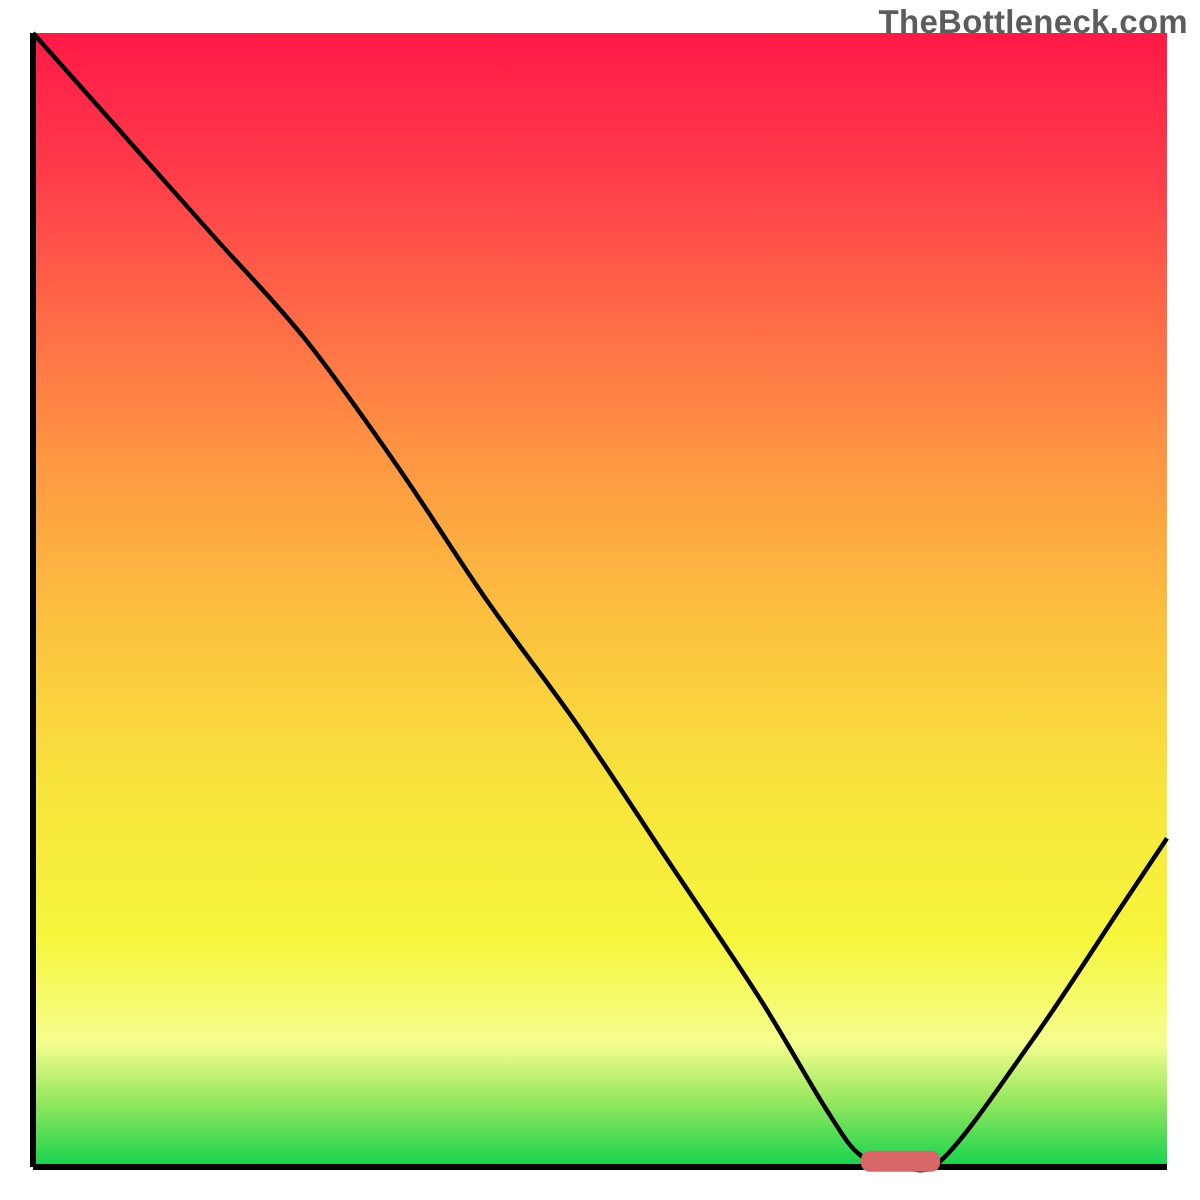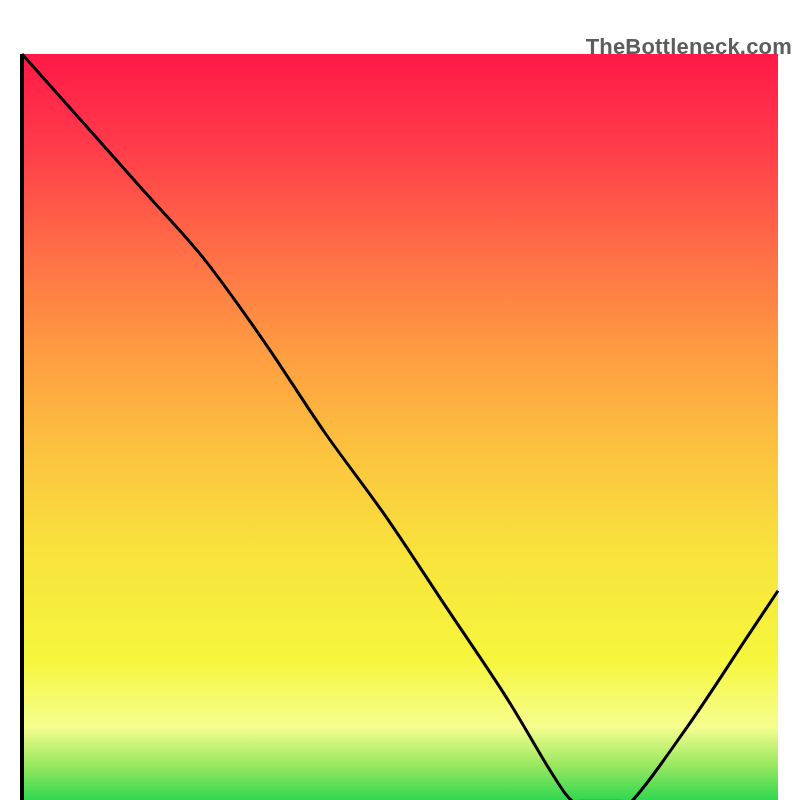--- a/index.html
+++ b/index.html
@@ -7,21 +7,20 @@
     padding: 0;
     width: 800px;
     height: 800px;
     background: #ffffff;
     overflow: hidden;
   }
   .chart-container {
     position: relative;
     width: 800px;
     height: 700px;
-    margin-top: 32px;
   }
   .plot-area {
     position: absolute;
     left: 22px;
     top: 22px;
     width: 756px;
     height: 756px;
     background: linear-gradient(to bottom,
       #ff1947 0%,
       #ff3b4a 12%,

